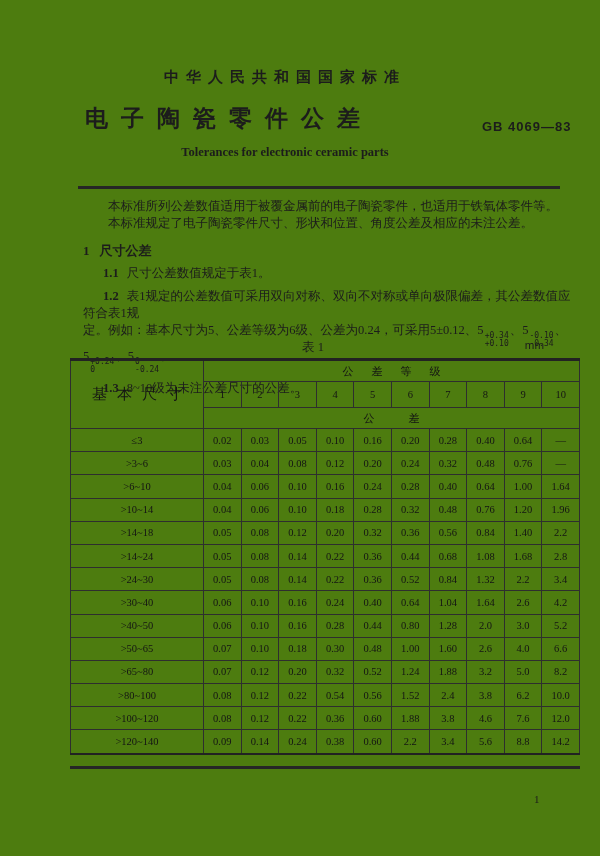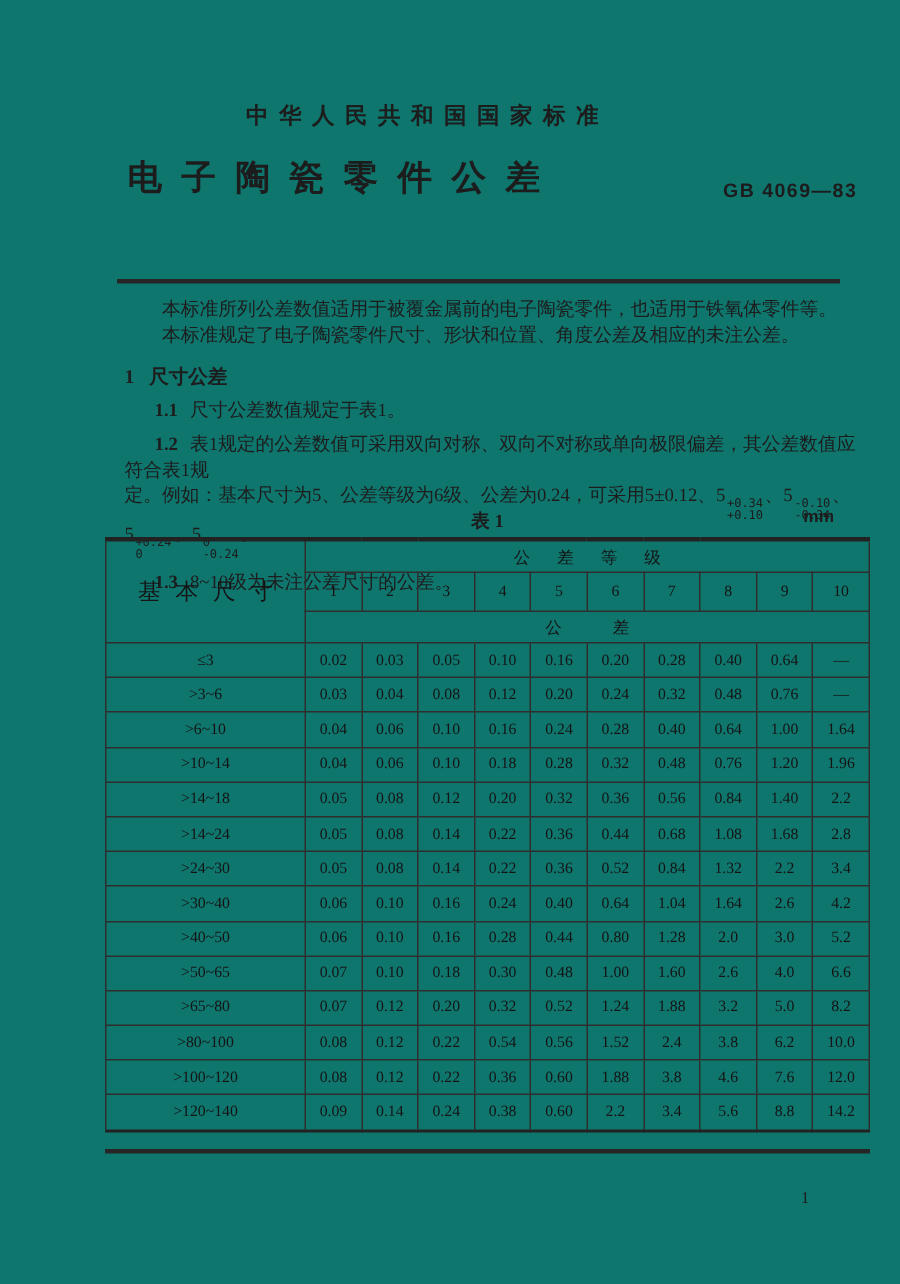--- a/index.html
+++ b/index.html
@@ -1,18 +1,18 @@
 <!DOCTYPE html>
 <html><head>
 <meta charset="utf-8">
 <style>
   html,body{margin:0;padding:0;background:#e8e8e6;}
   .page{
     position:relative;width:600px;height:856px;margin:0 auto;
-    background:#0f766e;color:#1c1c1c;
+    background:#4d7c0f;color:#1c1c1c;
     font-family:"Liberation Serif","DejaVu Serif",serif;
     overflow:hidden;
   }
   
   .org{position:absolute;top:68px;left:85px;width:400px;text-align:center;
        font-size:15px;font-weight:bold;letter-spacing:7px;}
   .udc{position:absolute;top:80px;left:482px;width:110px;
        font-size:11px;font-weight:bold;line-height:14px;
        font-family:"Liberation Sans","DejaVu Sans",sans-serif;}
   .udc .l2{padding-left:26px;}
@@ -29,22 +29,22 @@
   .content p{margin:0;text-indent:2em;}
   .sec-head{margin-top:10px;font-weight:bold;font-size:13px;}
   .sec-head .num{margin-right:10px;}
   .item{margin-top:6px;}
   .item .num{font-weight:bold;margin-right:8px;}
   .ind{text-indent:1.6em;}
   .tol{display:inline-flex;flex-direction:column;justify-content:center;
        vertical-align:-4px;font-size:8px;line-height:8px;margin:0 1px;
        font-family:"DejaVu Sans Mono",monospace;}
   
-  .cap-row{position:absolute;top:339px;left:70px;width:510px;text-align:center;
-       font-size:12.5px;font-weight:bold;}
+  .cap-row{position:absolute;top:339px;left:58px;width:510px;text-align:center;
+       font-size:12.5px;}
   .cap-unit{position:absolute;right:24px;top:0;font-size:11.5px;
        font-family:"Liberation Sans","DejaVu Sans",sans-serif;}
   .t1{position:absolute;top:358px;left:70px;width:510px;
       border-collapse:collapse;table-layout:fixed;
       border-top:3px solid #222;border-bottom:2px solid #222;}
   .t1 td{border:1px solid #2e2e2e;text-align:center;padding:0;
       font-size:10.5px;color:#141414;}
   .t1 .size-h{font-size:15px;letter-spacing:10px;padding-left:10px;}
   .t1 .grp-h{font-size:11px;letter-spacing:18px;padding-left:18px;height:20px;}
   .t1 .tol-h{font-size:11px;letter-spacing:34px;padding-left:34px;height:20px;}
@@ -59,20 +59,21 @@
   .page-num{position:absolute;top:793px;left:534px;font-size:11px;}
 </style>
 </head>
 <body>
 
 <div class="page">
 
   <div class="org">中华人民共和国国家标准</div>
   <div class="doc-title">电子陶瓷零件公差</div>
   <div class="gb-code">GB 4069—83</div>
+  <div class="subtitle">Tolerances for electronic ceramic parts</div>
   <div class="rule-top"></div>
 
   <div class="content">
     <p>本标准所列公差数值适用于被覆金属前的电子陶瓷零件，也适用于铁氧体零件等。</p>
     <p>本标准规定了电子陶瓷零件尺寸、形状和位置、角度公差及相应的未注公差。</p>
 
     <div class="sec-head">
       <span class="num">1</span><span>尺寸公差</span>
     </div>
 

